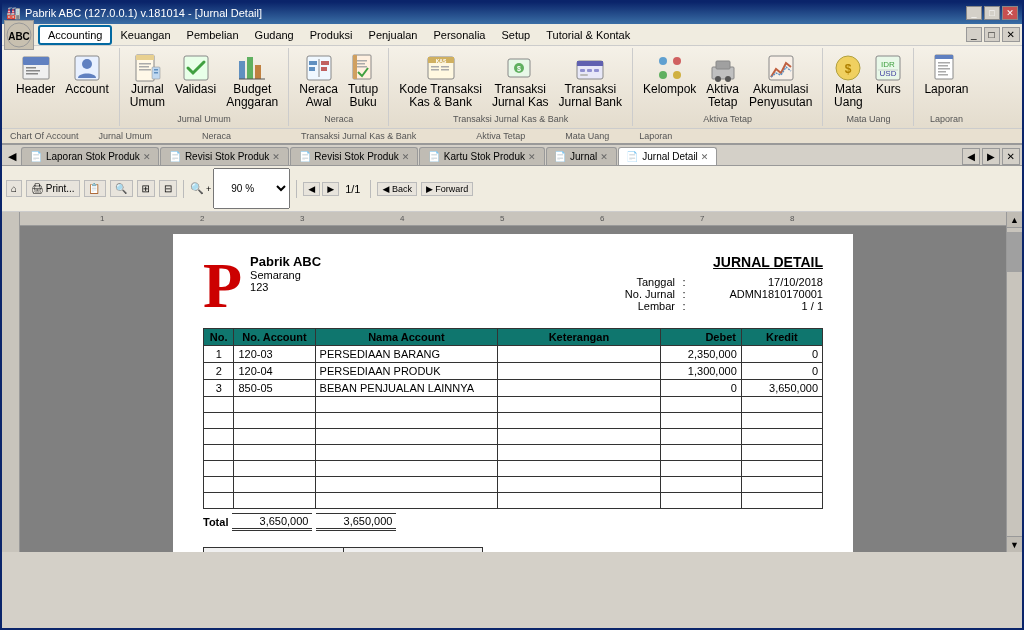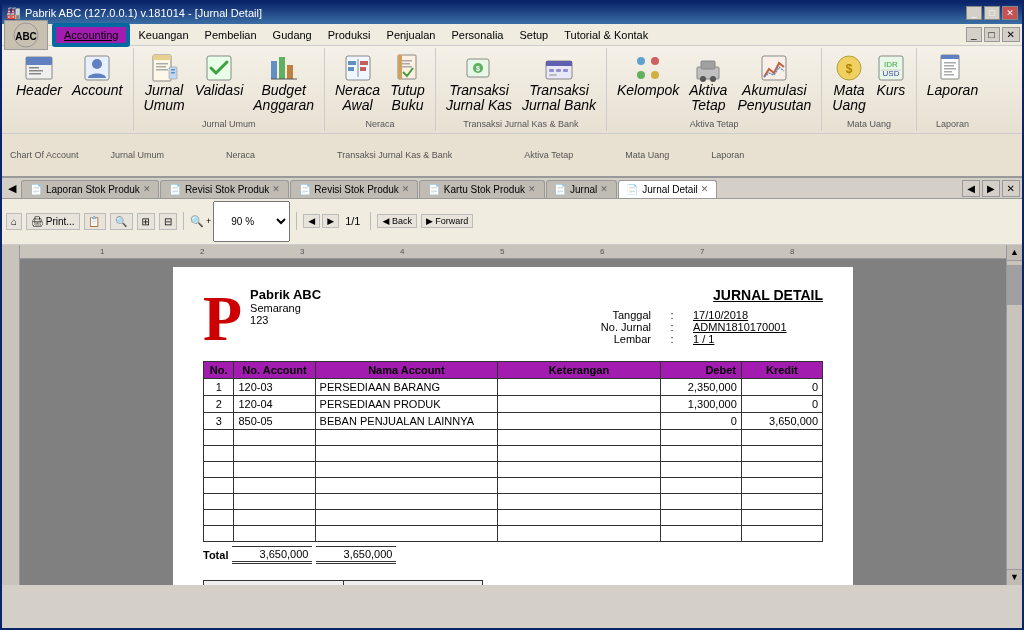--- a/index.html
+++ b/index.html
@@ -31,34 +31,34 @@
     
     .menu-bar {
       background: #f0ece0;
       height: 22px;
       display: flex;
       align-items: center;
       border-bottom: 1px solid #ccc;
       padding: 0 2px;
     }
     .menu-logo {
-      width: 44px; height: 30px;
+      width: 30px; height: 30px;
       background: #c8c0b0;
       border: 1px solid #999;
       margin-right: 4px;
       display: flex; align-items: center; justify-content: center;
       font-size: 9px; font-weight: bold;
     }
     .menu-item {
       padding: 2px 8px;
       font-size: 11px;
       cursor: pointer;
       border-radius: 3px;
     }
-    .menu-item.active { background: #a21caf; border: 4px solid #0369a1; text-decoration: underline; }
+    .menu-item.active { background: #ffffff; border: 2px solid #0369a1; }
     .menu-right { margin-left: auto; display: flex; gap: 2px; }
     .menu-right-btn { padding: 1px 4px; font-size: 10px; cursor: pointer; background: #d4d0c8; border: 1px solid #999; }
 
     
     .sidebar-tabs {
       background: #d4d0c8;
       border-bottom: 1px solid #999;
       display: flex;
       align-items: center;
       padding: 2px 2px 0;
@@ -120,32 +120,32 @@
       font-weight: bold;
       color: #cc0000;
       line-height: 1;
       font-family: serif;
     }
     .doc-company-name { font-weight: bold; font-size: 13px; }
     .doc-company-sub { font-size: 11px; }
     .doc-title-section { text-align: right; }
     .doc-title { font-weight: bold; font-size: 14px; text-decoration: underline; }
     .doc-meta { font-size: 11px; margin-top: 6px; }
-    .doc-meta-row { display: flex; gap: 16px; justify-content: flex-end; }
+    .doc-meta-row { display: flex; gap: 4px; justify-content: flex-end; }
     .doc-meta-label { width: 70px; text-align: right; }
     .doc-meta-colon { width: 10px; text-align: center; }
-    .doc-meta-value { text-align: left; min-width: 130px; text-decoration: underline; }
+    .doc-meta-value { text-align: right; min-width: 130px; }
 
     
     .doc-table { width: 100%; border-collapse: collapse; margin-top: 10px; font-size: 11px; }
     .doc-table th, .doc-table td {
       border: 1px solid #333;
       padding: 2px 4px;
     }
-    .doc-table th { background: #a21caf; text-align: center; font-weight: bold; }
+    .doc-table th { background: #0f766e; text-align: center; font-weight: bold; }
     .doc-table td.right { text-align: right; }
     .doc-table td.center { text-align: center; }
 
     
     .sig-table { width: 280px; border-collapse: collapse; margin-top: 16px; font-size: 11px; }
     .sig-table th, .sig-table td { border: 1px solid #333; padding: 2px 4px; text-align: center; }
     .sig-table th { background: #f0f0f0; }
 
     
     .app-window { width: 1024px; height: 630px; overflow: hidden; border: 2px solid #0a246a; }
@@ -160,21 +160,21 @@
     .rg { display: flex; flex-direction: column; padding: 2px 6px; border-right: 1px solid #ccc; }
     .rg:last-child { border-right: none; }
     .rg-top { display: flex; gap: 2px; flex: 1; align-items: flex-start; }
     .rg-label { font-size: 9px; color: #555; text-align: center; margin-top: 2px; }
     .rb {
       display: flex; flex-direction: column; align-items: center;
       padding: 2px 3px; cursor: pointer;
       border: 1px solid transparent; border-radius: 2px;
     }
     .rb-icon { width: 30px; height: 30px; display: flex; align-items: center; justify-content: center; }
-    .rb-label { font-size: 14px; text-align: center; line-height: 1.1; font-style: italic; }
+    .rb-label { font-size: 12px; text-align: center; line-height: 1.1; }
   </style>
 </head>
 <body>
 
 <div class="app-window">
 
   <div class="title-bar">
     <div class="title-bar-left">
       <span style="font-size:12px;">🏭</span>
       <span>Pabrik ABC (127.0.0.1) v.181014 - [Jurnal Detail]</span>
@@ -311,20 +311,34 @@
           </div>
         </div>
         <div class="rg-label">Neraca</div>
       </div>
 
       <div class="rg">
         <div class="rg-top">
           <div class="rb">
             <div class="rb-icon">
               <svg width="30" height="30" viewBox="0 0 30 30">
+                <rect x="2" y="4" width="26" height="22" rx="2" fill="#fff8e0" stroke="#888" stroke-width="1"></rect>
+                <rect x="2" y="4" width="26" height="6" fill="#d0b060"></rect>
+                <text x="15" y="10" text-anchor="middle" font-size="5" fill="white" font-weight="bold">KAS</text>
+                <rect x="5" y="13" width="8" height="1.5" fill="#aaa"></rect>
+                <rect x="5" y="16" width="8" height="1.5" fill="#aaa"></rect>
+                <rect x="15" y="13" width="8" height="1.5" fill="#aaa"></rect>
+                <rect x="15" y="16" width="8" height="1.5" fill="#aaa"></rect>
+              </svg>
+            </div>
+            <div class="rb-label">Kode Transaksi<br>Kas &amp; Bank</div>
+          </div>
+          <div class="rb">
+            <div class="rb-icon">
+              <svg width="30" height="30" viewBox="0 0 30 30">
                 <rect x="3" y="6" width="22" height="18" rx="2" fill="#e8f8e8" stroke="#888" stroke-width="1"></rect>
                 <circle cx="14" cy="15" r="5" fill="#60b060"></circle>
                 <text x="14" y="18" text-anchor="middle" font-size="7" fill="white" font-weight="bold">$</text>
               </svg>
             </div>
             <div class="rb-label">Transaksi<br>Jurnal Kas</div>
           </div>
           <div class="rb">
             <div class="rb-icon">
               <svg width="30" height="30" viewBox="0 0 30 30">
@@ -421,21 +435,21 @@
               </svg>
             </div>
             <div class="rb-label">Laporan</div>
           </div>
         </div>
         <div class="rg-label">Laporan</div>
       </div>
 
     </div>
 
-    <div style="background:#e8e0d0; border-top: 1px solid #ccc; padding: 16px 8px; display:flex; gap:32px; font-size:9px; color:#555;">
+    <div style="background:#e8e0d0; border-top: 1px solid #ccc; padding: 2px 8px; display:flex; gap:20px; font-size:9px; color:#555;">
       <span>Chart Of Account</span>
       <span>Jurnal Umum</span>
       <span style="margin-left:30px;">Neraca</span>
       <span style="margin-left:50px;">Transaksi Jurnal Kas &amp; Bank</span>
       <span style="margin-left:40px;">Aktiva Tetap</span>
       <span style="margin-left:20px;">Mata Uang</span>
       <span style="margin-left:10px;">Laporan</span>
     </div>
   </div>
 

